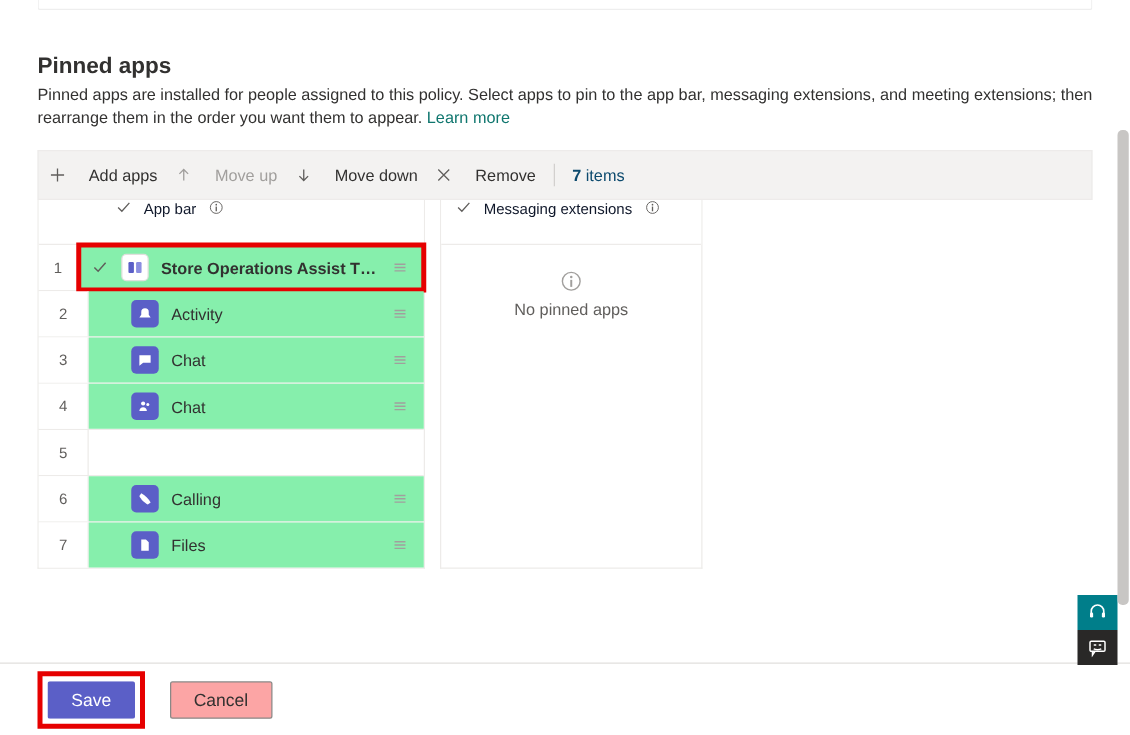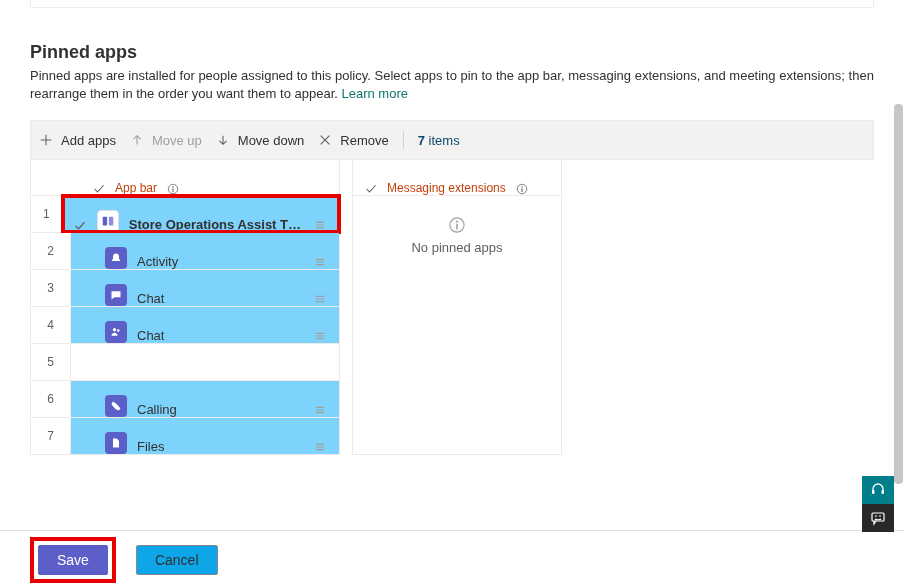--- a/index.html
+++ b/index.html
@@ -7,54 +7,54 @@
   .page { width:904px; height:588px; position:relative; overflow:hidden; }
   .content { padding: 0 30px; }
 
   .top-strip { height:8px; margin:0 30px; background:#fff; border:1px solid #eee; border-top:0; border-radius:0 0 2px 2px; }
 
   h2.section-title { font-size:18px; font-weight:600; margin:34px 0 4px 0; }
   .section-desc { font-size:13px; color:#323130; margin:0 0 18px 0; line-height:1.35; }
   .section-desc a { color:#0f766e; text-decoration:none; }
 
   .toolbar { display:flex; align-items:center; gap:14px; height:40px; padding:0 8px; background:#f3f2f1; border:1px solid #edebea; font-size:13px; }
-  .toolbar .tb { display:inline-flex; align-items:center; gap:8px; cursor:pointer; }
+  .toolbar .tb { display:inline-flex; align-items:center; gap:18px; cursor:pointer; }
   .toolbar .tb.disabled { color:#a19f9d; cursor:default; }
   .toolbar .sep { width:1px; height:18px; background:#d2d0ce; }
   .toolbar .count { color:#0c4a6e; }
   .toolbar svg { width:14px; height:14px; }
 
   .lists { display:flex; gap:0px; }
   .panel { border:1px solid #edebe9; border-top:0; }
   .panel.appbar { width:310px; }
   .panel.msg    { width:210px; margin-left:12px; }
 
-  .panel-head { display:flex; align-items:flex-end; gap:10px; height:36px; padding:0 12px; font-size:12px; color:#c2410c; background:#fff; border-bottom:1px solid #edebe9; }
+  .panel-head { display:flex; align-items:flex-start; gap:10px; height:36px; padding:0 12px; font-size:12px; color:#0f172a; background:#fff; border-bottom:1px solid #edebe9; }
   .panel-head .info { color:#605e5c; }
 
   .row-line { display:flex; align-items:center; border-bottom:1px solid #edebe9; }
   .row-num { width:40px; text-align:center; font-size:12px; color:#605e5c; border-right:1px solid #edebe9; line-height:36px; background:#fff;}
-  .row-body { flex:1; display:flex; align-items:flex-end; height:36px; padding:0 10px; gap:10px; background:#7dd3fc;}
+  .row-body { flex:1; display:flex; align-items:center; height:36px; padding:0 10px; gap:10px; background:#86efac;}
   .row-body .chk { width:14px; display:flex; justify-content:center;}
   .row-body .appicon { width:22px; height:22px; border-radius:4px; display:flex; align-items:center; justify-content:center; color:#fff; font-size:12px; }
   .row-body .appicon.purple { background:#5b5fc7; }
   .row-body .appicon.white { background:#fff; border:1px solid #e1dfdd; color:#5b5fc7; }
   .row-body .label { flex:1; font-size:13px; white-space:nowrap; overflow:hidden; text-overflow:ellipsis; }
   .row-body .grip { width:18px; color:#a19f9d; display:flex; align-items:center; justify-content:center; }
 
   .row1 .row-body { outline:4px solid #e60000; outline-offset:-2px; }
   .row1 .row-body .label { font-weight:600; }
 
   .msg-empty { padding:20px 12px 28px; text-align:center; color:#605e5c; font-size:13px; }
   .msg-empty .ic { display:block; margin:0 auto 6px; }
 
   .footer { position:absolute; left:0; right:0; bottom:0; height:58px; border-top:1px solid #e1dfdd; background:#fff; display:flex; align-items:center; padding:0 30px; gap:20px;}
   .btn { height:30px; padding:0 18px; border-radius:2px; font-size:14px; cursor:pointer; border:1px solid transparent; }
   .btn.primary { background:#5b5fc7; color:#fff; }
-  .btn.secondary { background:#0ea5e9; border:1px solid #8a8886; color:#323130; }
+  .btn.secondary { background:#fca5a5; border:1px solid #8a8886; color:#323130; }
   .save-wrap { padding:4px; border:4px solid #e60000; display:inline-flex;justify-content:flex-end; }
 
   .scrollbar { position:absolute; right:1px; top:0; width:9px; height:100%; }
   .scrollbar .thumb { position:absolute; right:0; top:104px; width:9px; height:380px; background:#c8c6c4; border-radius:4px; }
 
   .float-widgets { position:absolute; right:10px; bottom:56px; display:flex; flex-direction:column; }
   .wbtn { width:32px; height:28px; display:flex; align-items:center; justify-content:center; color:#fff; cursor:pointer;}
   .wbtn.teal { background:#007e8a; }
   .wbtn.dark { background:#292827; }
 

